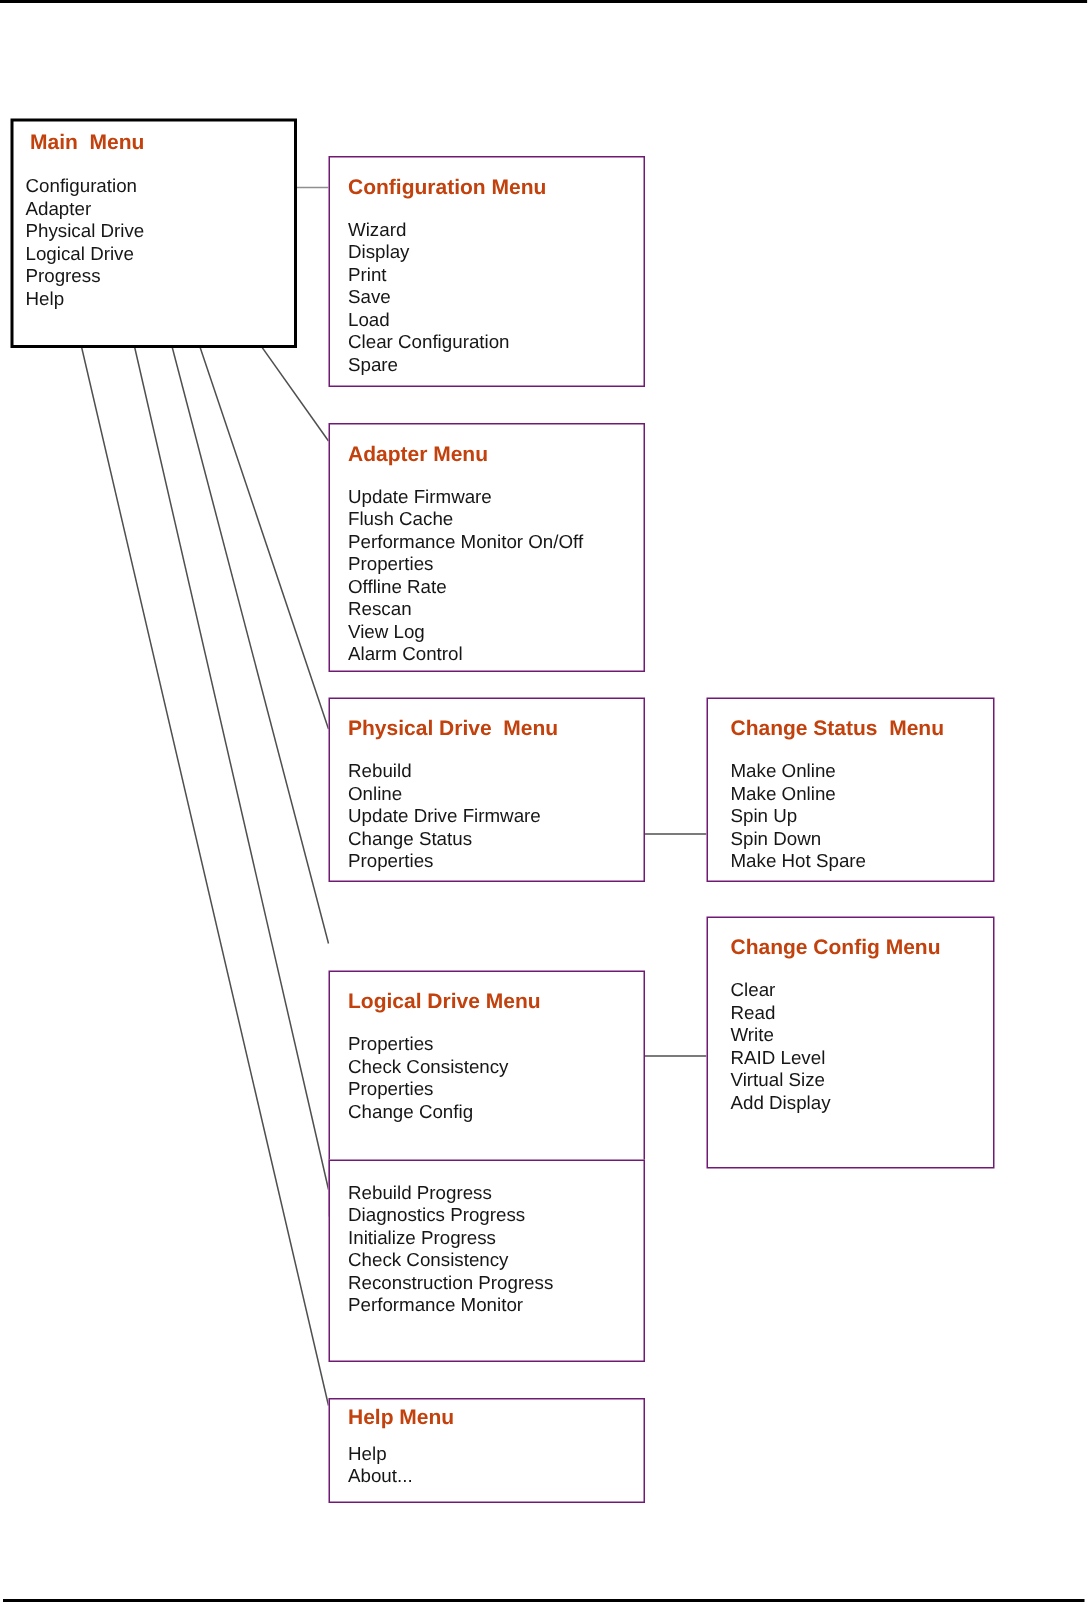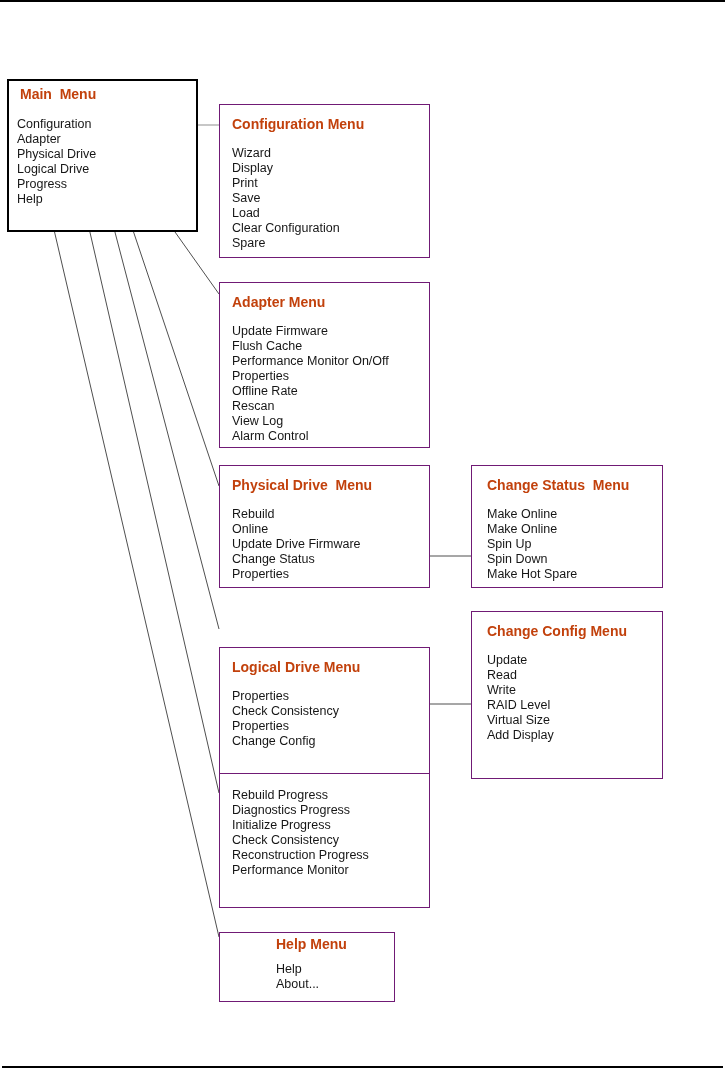--- a/index.html
+++ b/index.html
@@ -151,41 +151,41 @@
       <div class="menu-item">Properties</div>
       <div class="menu-item">Check Consistency</div>
       <div class="menu-item">Properties</div>
       <div class="menu-item">Change Config</div>
     </div>
   </div>
 
   <div class="menu-box right-col" style="left:471px; top:611px; width:192px; height:168px;">
     <div class="menu-title">Change Config Menu</div>
     <div class="menu-items">
-      <div class="menu-item">Update</div>
+      <div class="menu-item">Clear</div>
       <div class="menu-item">Read</div>
       <div class="menu-item">Write</div>
       <div class="menu-item">RAID Level</div>
       <div class="menu-item">Virtual Size</div>
       <div class="menu-item">Add Display</div>
     </div>
   </div>
 
   <div class="menu-box" style="left:219px; top:773px; width:211px; height:135px;">
     <div class="menu-items">
       <div class="menu-item">Rebuild Progress</div>
       <div class="menu-item">Diagnostics Progress</div>
       <div class="menu-item">Initialize Progress</div>
       <div class="menu-item">Check Consistency</div>
       <div class="menu-item">Reconstruction Progress</div>
       <div class="menu-item">Performance Monitor</div>
     </div>
   </div>
 
-  <div class="menu-box help-box" style="left:219px; top:932px; width:176px; height:70px;padding-left:44px;">
+  <div class="menu-box help-box" style="left:219px; top:932px; width:211px; height:70px;">
     <div class="menu-title">Help Menu</div>
     <div class="menu-items">
       <div class="menu-item">Help</div>
       <div class="menu-item">About...</div>
     </div>
   </div>
 
   <div id="bottom-rule" class="rule"></div>
 
 </div>

